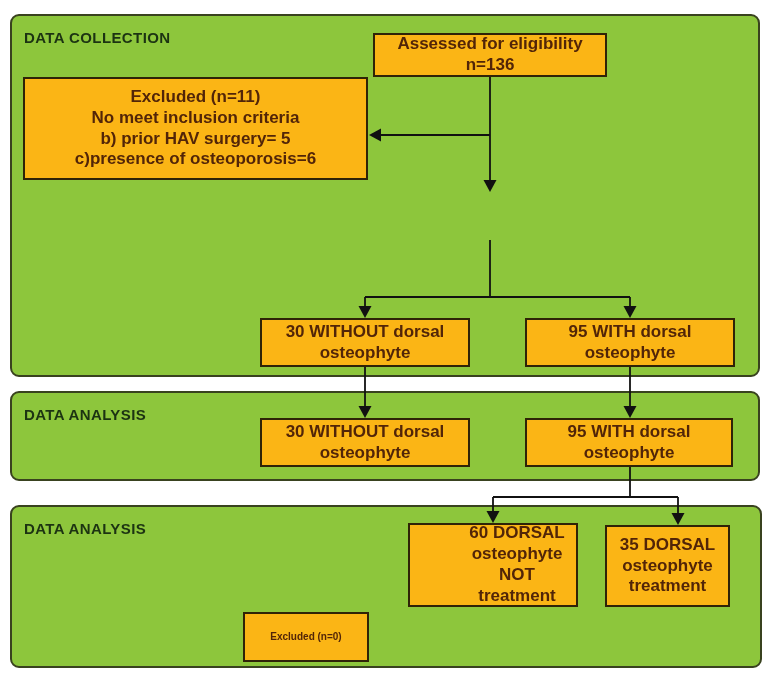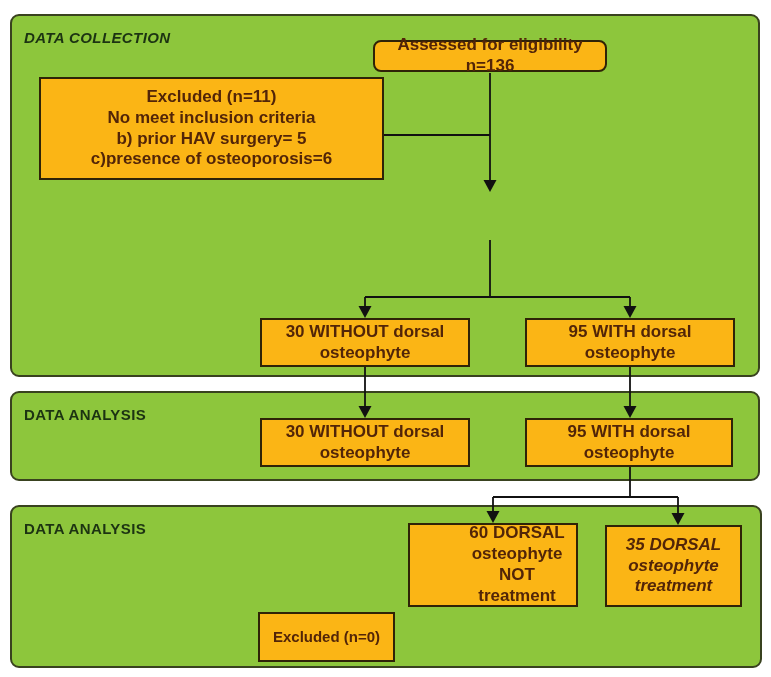--- a/index.html
+++ b/index.html
@@ -20,21 +20,21 @@
     font-family:"Liberation Sans","DejaVu Sans",sans-serif;
     overflow:hidden;
   }
   .panel{
     position:absolute;
     background:var(--panel-fill);
     border:2px solid var(--panel-border);
     border-radius:9px;
     box-sizing:border-box;
   }
-  .panel-1{left:10px;top:14px;width:750px;height:363px;font-style:italic;}
+  .panel-1{left:10px;top:14px;width:750px;height:363px;}
   .panel-2{left:10px;top:391px;width:750px;height:90px;}
   .panel-3{left:10px;top:505px;width:752px;height:163px;}
   .panel-label{
     position:absolute;left:12px;top:13px;
     font-size:15px;font-weight:bold;
     letter-spacing:0.4px;
     color:var(--label-color);
   }
   .arrows{
     position:absolute;left:0;top:0;
@@ -46,30 +46,30 @@
     background:var(--node-fill);
     border:2px solid var(--node-border);
     box-sizing:border-box;
     display:flex;align-items:center;justify-content:center;
     text-align:center;
     white-space:pre-line;
     font-weight:bold;
     font-size:17px;line-height:1.23;
     color:var(--node-text);
   }
-  .node-assessed{left:373px;top:40px;width:234px;height:32px;border-radius:8px;}
-  .node-excluded11{left:23px;top:77px;width:345px;height:103px;margin-left:16px;}
+  .node-assessed{left:373px;top:33px;width:234px;height:44px;}
+  .node-excluded11{left:23px;top:77px;width:345px;height:103px;}
   .node-accepted{left:368px;top:192px;width:238px;height:48px;}
   .node-w30c{left:260px;top:318px;width:210px;height:49px;}
   .node-w95c{left:525px;top:318px;width:210px;height:49px;}
   .node-w30a{left:260px;top:418px;width:210px;height:49px;}
   .node-w95a{left:525px;top:418px;width:208px;height:49px;}
   .node-d60{left:408px;top:523px;width:170px;height:84px;padding-left:48px;}
-  .node-d35{left:605px;top:525px;width:137px;height:82px;font-style:italic;}
-  .node-exc0{left:258px;top:612px;width:137px;height:50px;font-size:15px;}
+  .node-d35{left:605px;top:525px;width:125px;height:82px;}
+  .node-exc0{left:243px;top:612px;width:126px;height:50px;font-size:10px;}
 </style>
 </head>
 <body>
 
 <div class="canvas">
 
   <section class="panel panel-1">
     <div class="panel-label">DATA COLLECTION</div>
   </section>
 

